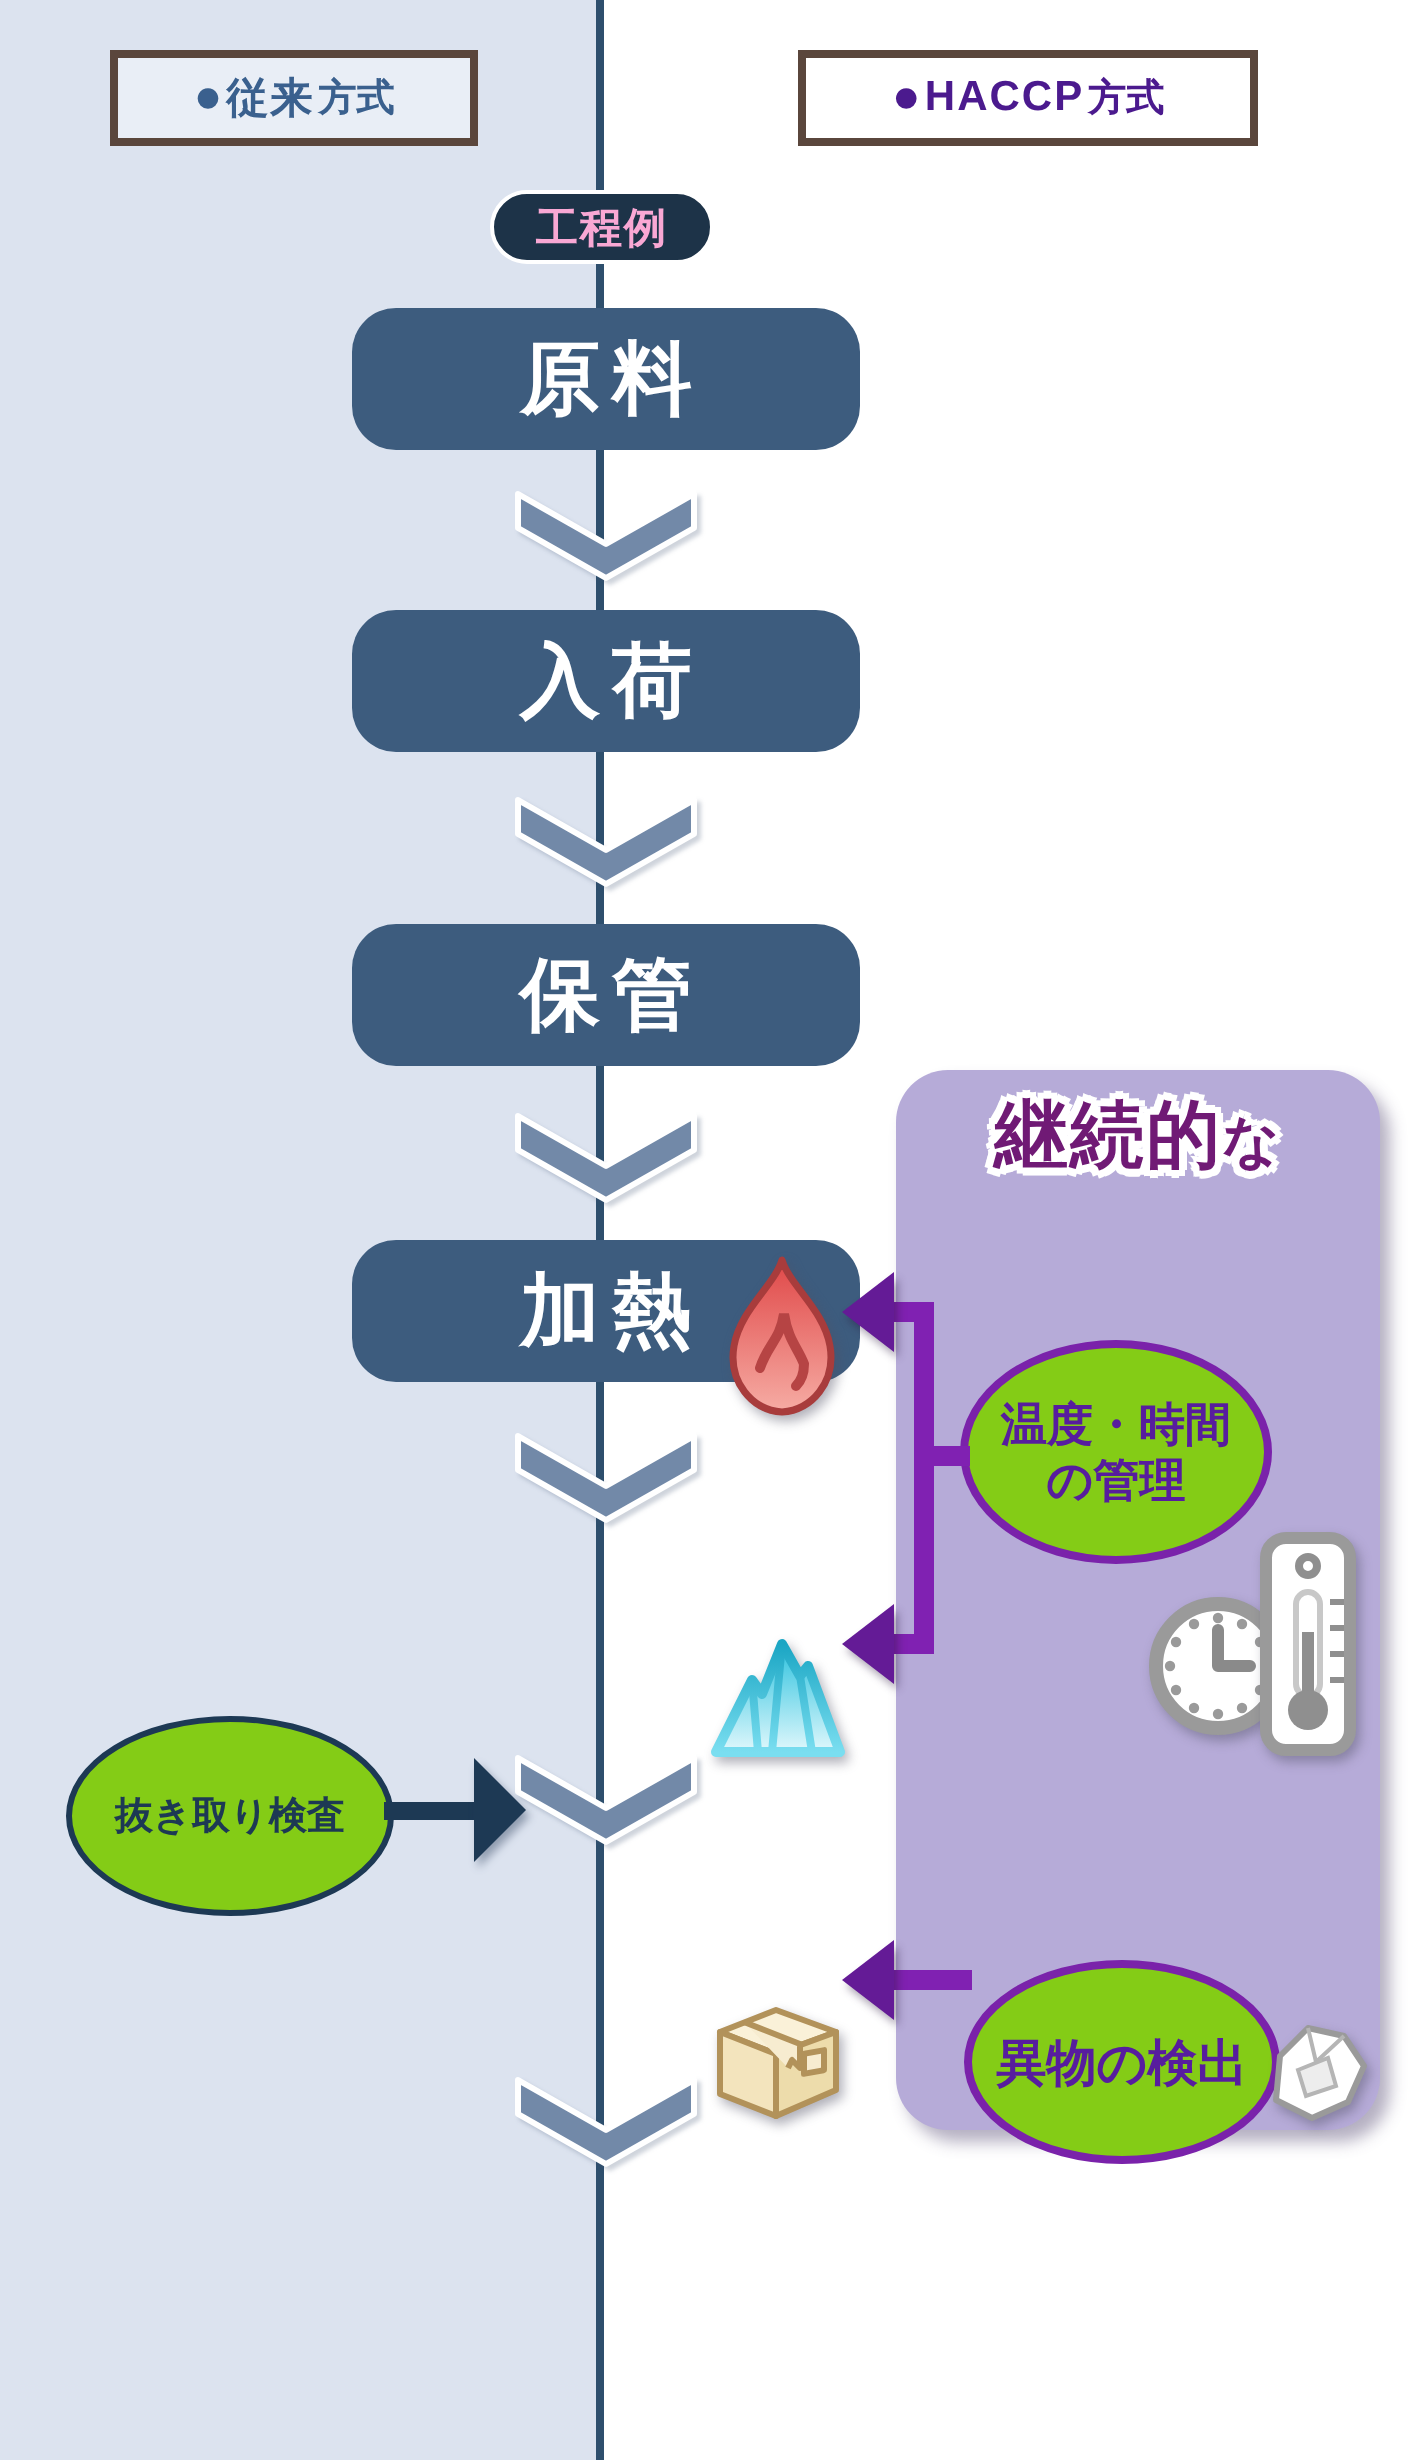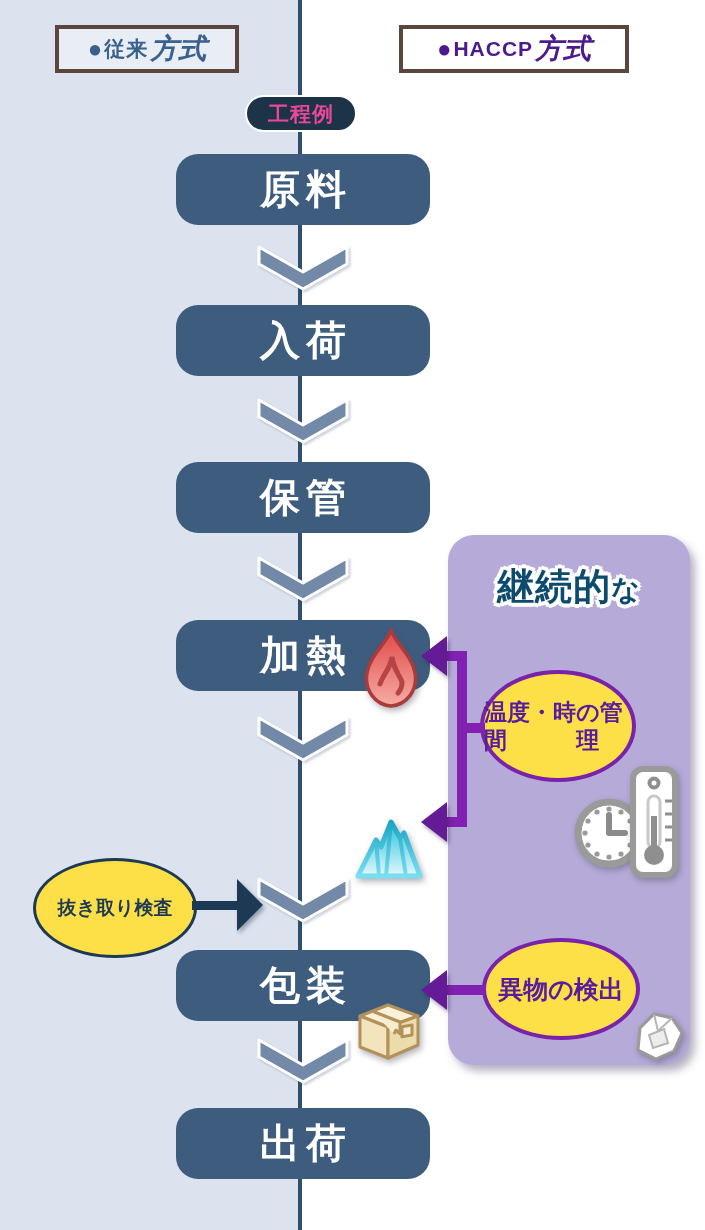--- a/index.html
+++ b/index.html
@@ -6,50 +6,50 @@
   body { font-family:"Liberation Sans","DejaVu Sans",sans-serif; background:#fff; }
   #stage { position:relative; width:705px; height:1230px; overflow:hidden; background:#ffffff; }
 
   .left-bg { position:absolute; left:0; top:0; width:300px; height:1230px; background:#dce3ef; }
   .divider { position:absolute; left:298px; top:0; width:4px; height:1230px; background:#2e4f6d; }
 
   .method-label { position:absolute; display:flex; align-items:center; justify-content:center;
     border:4px solid #5a463c; height:48px; font-weight:bold; gap:2px; }
   .method-label .bullet { font-size:24px; line-height:1; }
   .method-label .main { font-size:21px; letter-spacing:1px; }
-  .method-label .suffix { font-size:28px;font-style:italic; }
+  .method-label .suffix { font-size:19px; }
   #label-legacy { left:55px; top:25px; width:184px; background:#e9eef6; color:#3a608e; }
   #label-haccp { left:399px; top:25px; width:230px; background:#ffffff; color:#4b1a8e; }
 
   .badge { position:absolute; left:245px; top:95px; width:112px; height:37px; background:#1d3348;
-    border:2px solid #fff; border-radius:20px; color:#ec4899; font-size:21px; font-weight:bold;
+    border:2px solid #fff; border-radius:20px; color:#f9a8d4; font-size:21px; font-weight:bold;
     display:flex; align-items:center; justify-content:center; letter-spacing:1px; z-index:6; }
 
   .flow-box { position:absolute; left:176px; width:254px; height:71px; background:#3d5c7e;
     border-radius:22px; color:#fff; font-size:40px; font-weight:bold; letter-spacing:6px;
     display:flex; align-items:center; justify-content:center; z-index:3; text-indent:6px; }
 
   .chevron { position:absolute; left:257px; width:92px; height:46px; z-index:2;
     filter:drop-shadow(2px 2px 1px rgba(60,80,110,0.25)); }
 
   .icon-abs { position:absolute; z-index:4; }
 
   .panel { position:absolute; left:448px; top:535px; width:242px; height:530px; background:#b6abd8;
     border-radius:26px; box-shadow:5px 6px 8px rgba(90,80,120,0.45); z-index:1; }
-  .panel-title { margin-top:28px; text-align:center; color:#0c4a6e; font-weight:bold;
-    line-height:48px; font-size:37px; letter-spacing:1px;
+  .panel-title { margin-top:4px; text-align:center; color:#701a75; font-weight:bold;
+    line-height:58px; font-size:37px; letter-spacing:1px;
     text-shadow:-3px -3px 0 #fff,3px -3px 0 #fff,-3px 3px 0 #fff,3px 3px 0 #fff,
       -4px 0 0 #fff,4px 0 0 #fff,0 -4px 0 #fff,0 4px 0 #fff; }
   .panel-title .small { font-size:28px; }
 
-  .ellipse { position:absolute; background:#fde047; border-radius:50%; display:flex; flex-direction:row;
+  .ellipse { position:absolute; background:#84cc16; border-radius:50%; display:flex; flex-direction:column;
     align-items:center; justify-content:center; font-weight:bold; z-index:4; }
   #bubble-temp { left:480px; top:670px; width:156px; height:112px; border:4px solid #7a22aa;
     color:#571d9e; font-size:23px; line-height:28px; }
-  #bubble-foreign { left:482px; top:938px; width:158px; height:102px; border:4px solid #7a22aa;
+  #bubble-foreign { left:482px; top:980px; width:158px; height:102px; border:4px solid #7a22aa;
     color:#571d9e; font-size:25px; }
   #bubble-sampling { left:33px; top:858px; width:164px; height:100px; border:3px solid #1d3954;
     color:#1d3954; font-size:19px; }
 
   .pline { position:absolute; background:#8021b2; z-index:5; }
   .arrow-left { position:absolute; width:0; height:0; border-top:20px solid transparent;
     border-bottom:20px solid transparent; border-right:26px solid #641b96; z-index:5;
     filter:drop-shadow(2px 3px 2px rgba(40,20,60,0.4)); }
   .nline { position:absolute; background:#1d3954; z-index:4; }
   .arrow-right { position:absolute; width:0; height:0; border-top:26px solid transparent;
@@ -76,22 +76,20 @@
       <span class="main">HACCP</span>
       <span class="suffix">方式</span>
   </div>
 
   <div class="badge">工程例</div>
 
   <div class="flow-box" style="top:154px">原料</div>
   <div class="flow-box" style="top:305px">入荷</div>
   <div class="flow-box" style="top:462px">保管</div>
   <div class="flow-box" style="top:620px">加熱</div>
-  <div class="flow-box" style="top:950px">包装</div>
-  <div class="flow-box" style="top:1108px">出荷</div>
 
   <svg class="chevron" style="top:245px" viewBox="0 0 92 46">
       <polygon points="2,2 46,27 90,2 90,19 46,44 2,19" fill="#7289a8" stroke="#fff" stroke-width="3" stroke-linejoin="round"></polygon>
     </svg>
   <svg class="chevron" style="top:398px" viewBox="0 0 92 46">
       <polygon points="2,2 46,27 90,2 90,19 46,44 2,19" fill="#7289a8" stroke="#fff" stroke-width="3" stroke-linejoin="round"></polygon>
     </svg>
   <svg class="chevron" style="top:556px" viewBox="0 0 92 46">
       <polygon points="2,2 46,27 90,2 90,19 46,44 2,19" fill="#7289a8" stroke="#fff" stroke-width="3" stroke-linejoin="round"></polygon>
     </svg>

